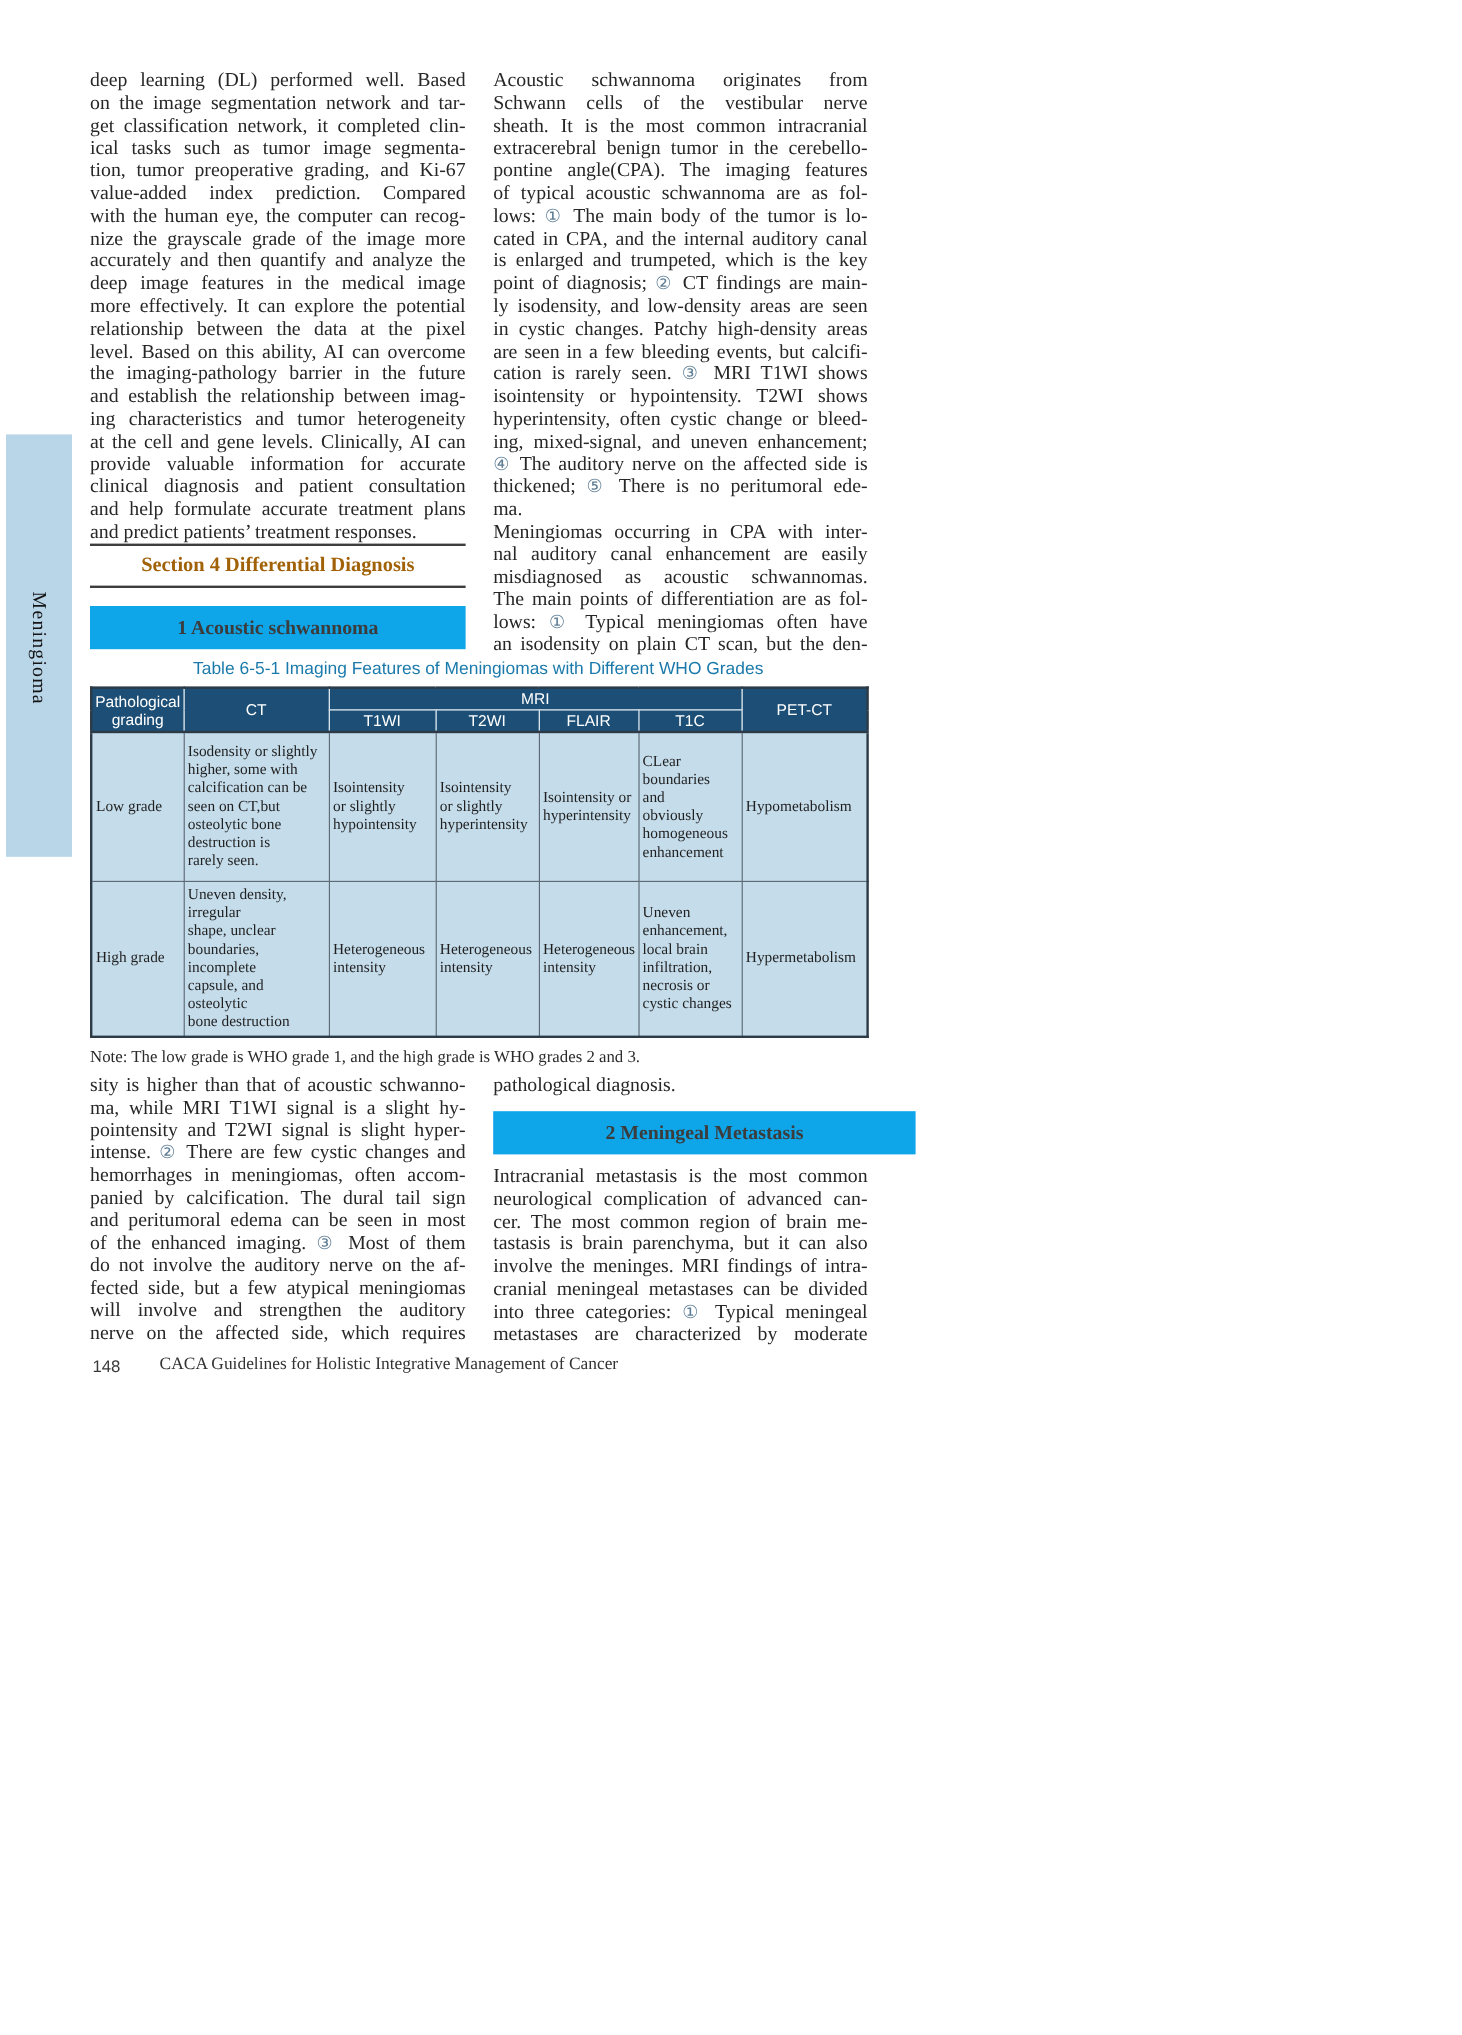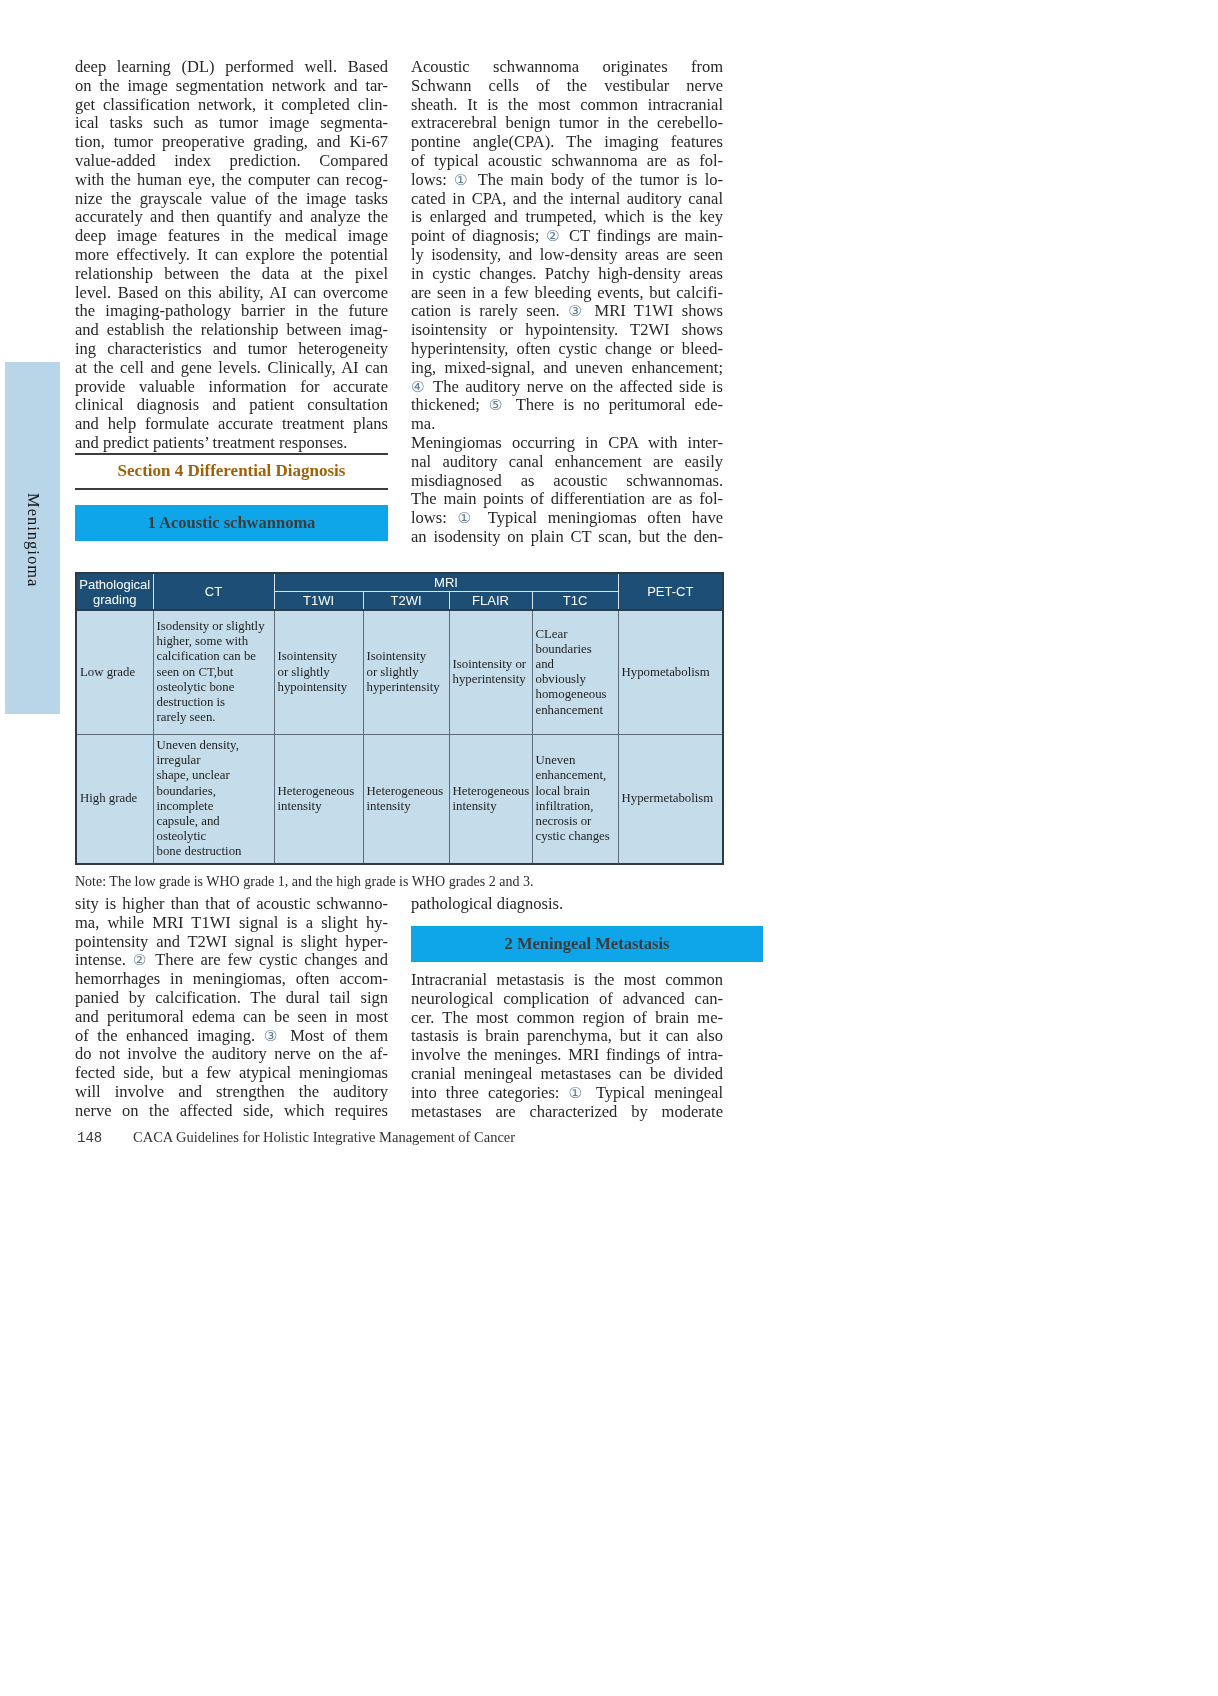--- a/index.html
+++ b/index.html
@@ -40,42 +40,42 @@
   table.imaging td {
     background:#c5dcea; border:1px solid #5b6c78; vertical-align:middle; text-align:left;
     font-size:12.8px; line-height:15.2px; color:#1f1f1f; padding:2px 3px; white-space:pre-line;
   }
   tr.row-low { height:124px; }
   tr.row-high { height:130px; }
   .tbl-note { position:absolute; left:75px; top:874px; width:647px;
     font-size:14px; color:#2b2b2b; text-align:left; }
   
   .footer-num { position:absolute; left:77px; top:1130px;
-    font-family:Liberation Mono, monospace; font-size:14px; color:#3a3a3a; }
+    font-family:Liberation Sans, sans-serif; font-size:14px; color:#3a3a3a; }
   .footer-title { position:absolute; left:133px; top:1129px; font-size:14.5px; color:#333333;text-align:right; }
 </style>
 </head>
 <body>
 
 <div class="page">
 
   <div class="margin-bar"></div>
   <div class="margin-label">
     <span>Meningioma</span>
   </div>
 
   <div class="tb" style="left:75px; top:58px; width:313px;">
       <div class="ln">deep learning (DL) performed well. Based</div>
       <div class="ln">on the image segmentation network and tar-</div>
       <div class="ln">get classification network, it completed clin-</div>
       <div class="ln">ical tasks such as tumor image segmenta-</div>
       <div class="ln">tion, tumor preoperative grading, and Ki-67</div>
       <div class="ln">value-added index prediction. Compared</div>
       <div class="ln">with the human eye, the computer can recog-</div>
-      <div class="ln">nize the grayscale value of the image tasks</div>
+      <div class="ln">nize the grayscale grade of the image more</div>
       <div class="ln">accurately and then quantify and analyze the</div>
       <div class="ln">deep image features in the medical image</div>
       <div class="ln">more effectively. It can explore the potential</div>
       <div class="ln">relationship between the data at the pixel</div>
       <div class="ln">level. Based on this ability, AI can overcome</div>
       <div class="ln">the imaging-pathology barrier in the future</div>
       <div class="ln">and establish the relationship between imag-</div>
       <div class="ln">ing characteristics and tumor heterogeneity</div>
       <div class="ln">at the cell and gene levels. Clinically, AI can</div>
       <div class="ln">provide valuable information for accurate</div>
@@ -109,20 +109,21 @@
       <div class="ln">misdiagnosed as acoustic schwannomas.</div>
       <div class="ln">The main points of differentiation are as fol-</div>
       <div class="ln">lows: <span class="circled">①</span> Typical meningiomas often have</div>
       <div class="ln">an isodensity on plain CT scan, but the den-</div>
     </div>
 
   <div class="section-head">Section 4 Differential Diagnosis</div>
 
   <div class="banner" id="banner1">1 Acoustic schwannoma</div>
 
+  <div class="tbl-title">Table 6-5-1 Imaging Features of Meningiomas with Different WHO Grades</div>
 
   <table class="imaging">
     <colgroup>
       <col style="width:77px">
         <col style="width:121px">
         <col style="width:89px">
       <col style="width:86px">
         <col style="width:83px">
         <col style="width:86px">
         <col style="width:105px">

